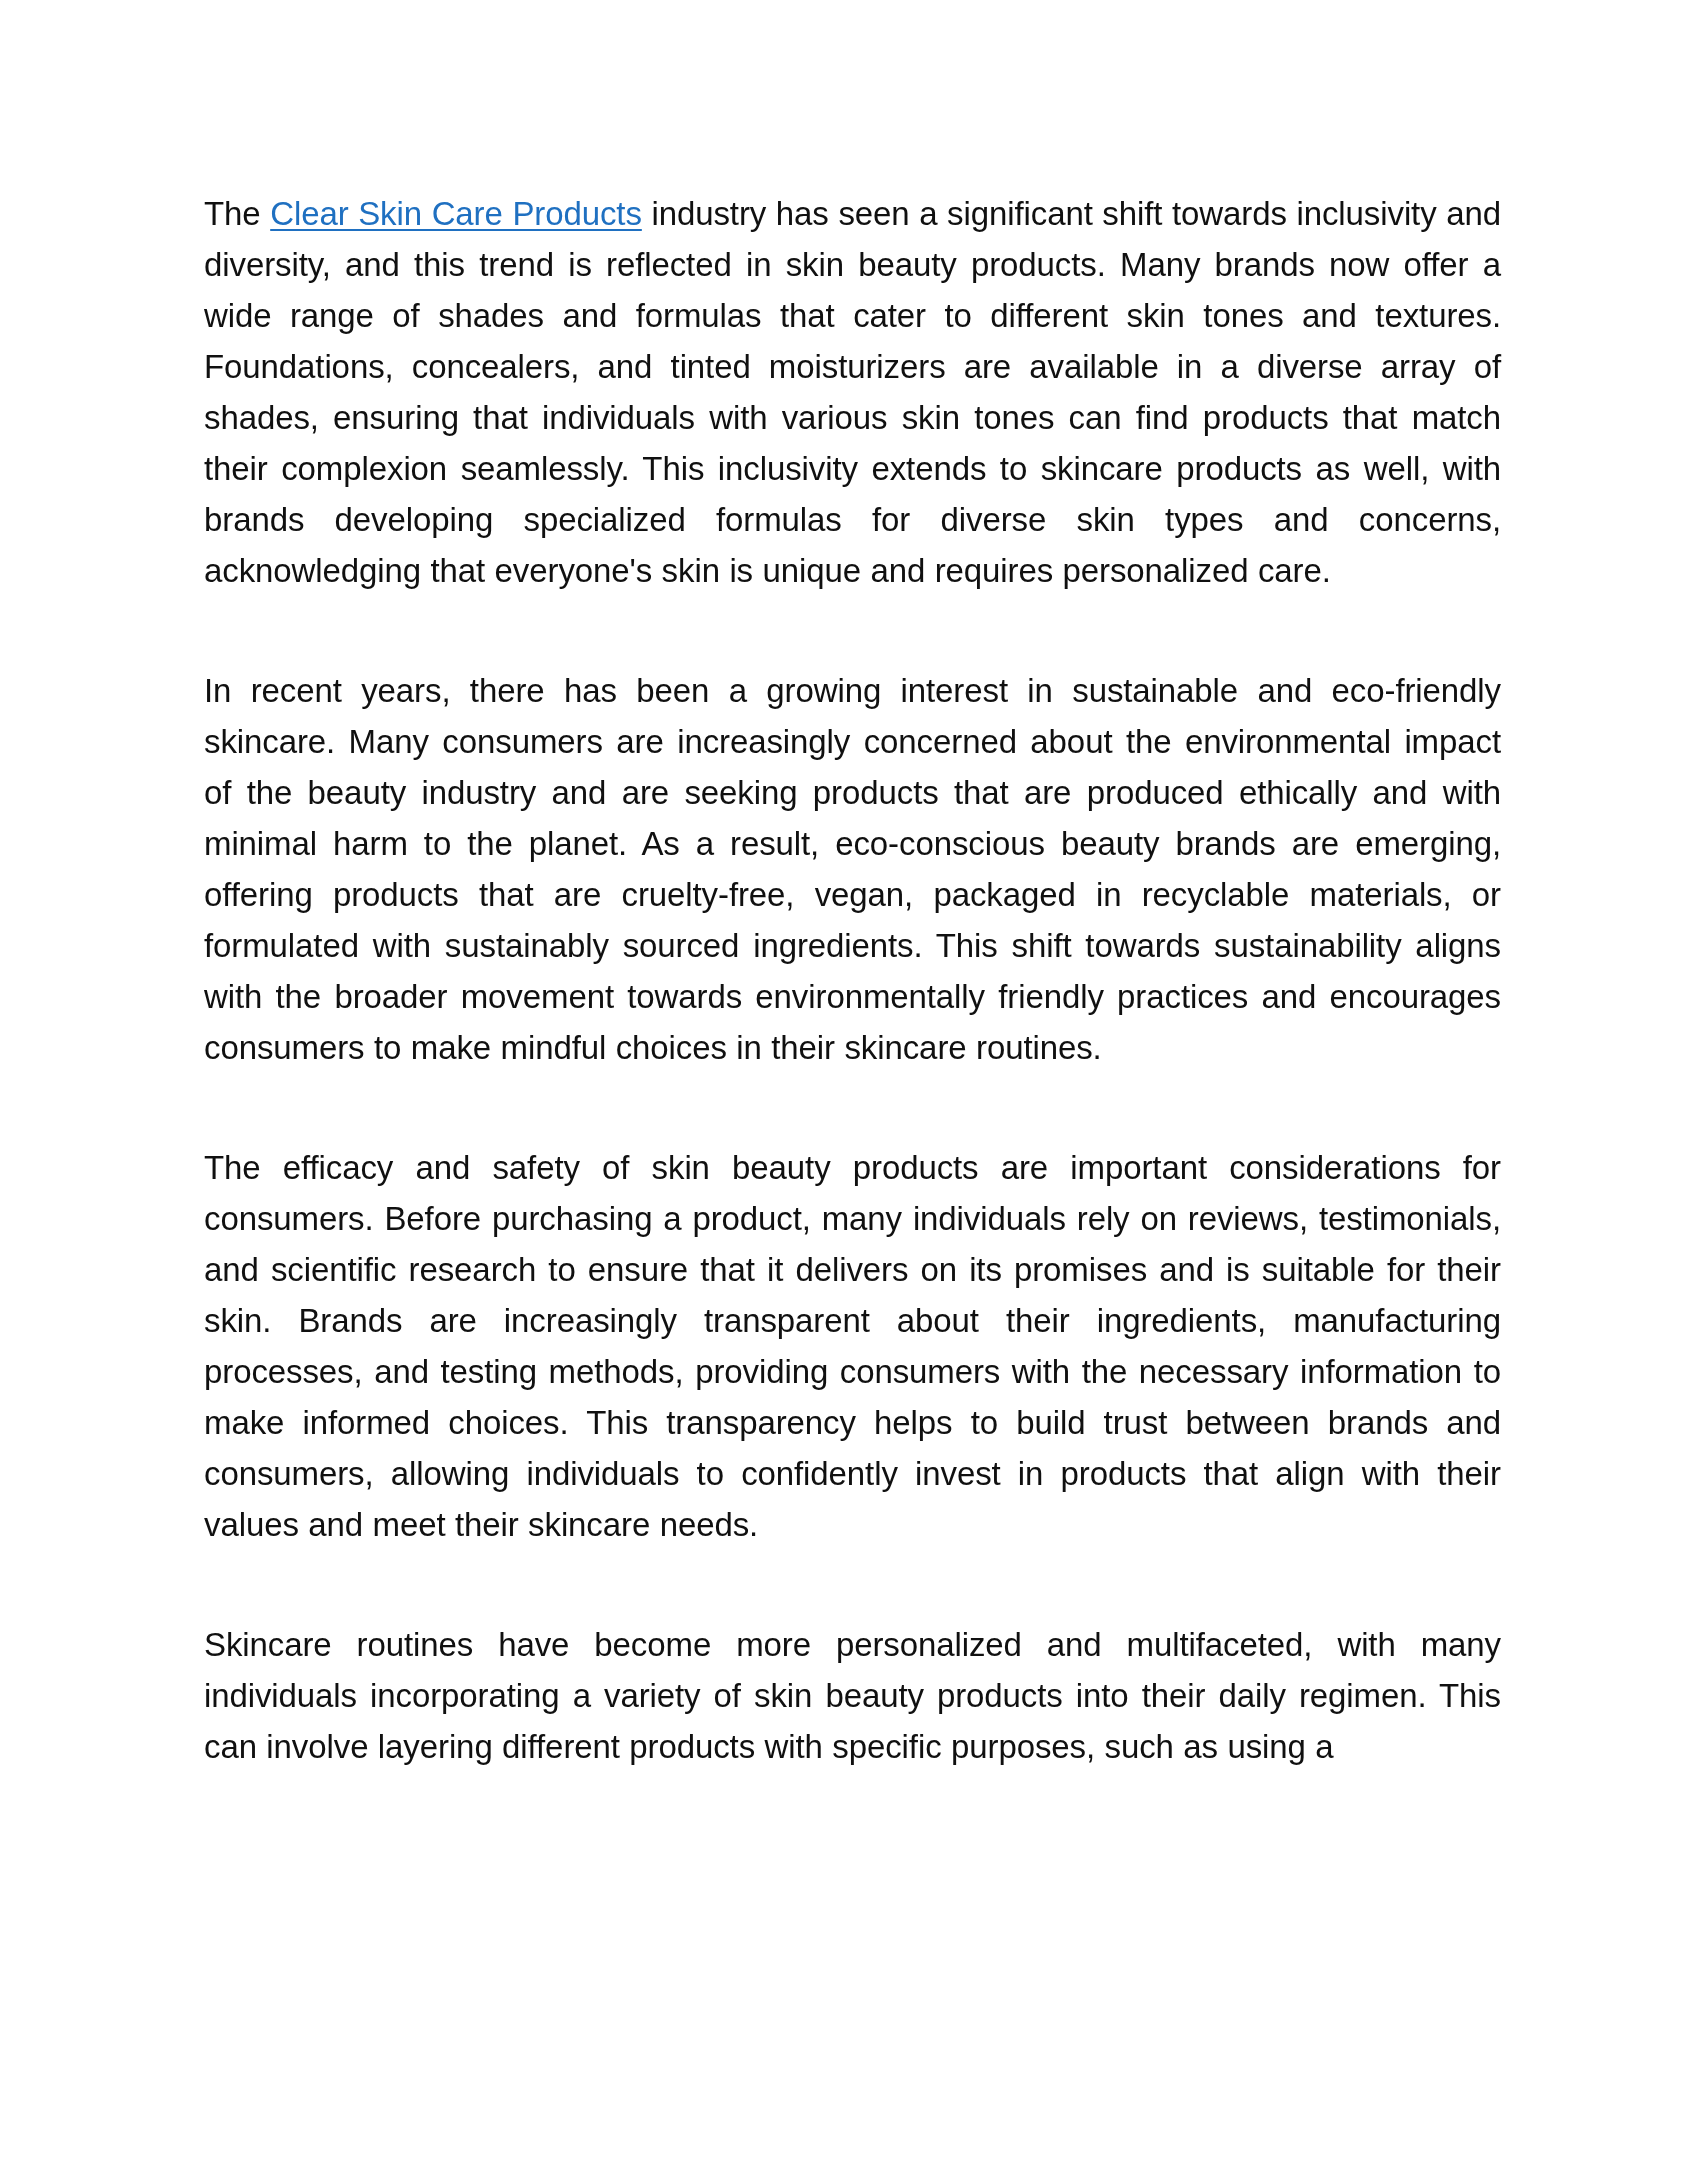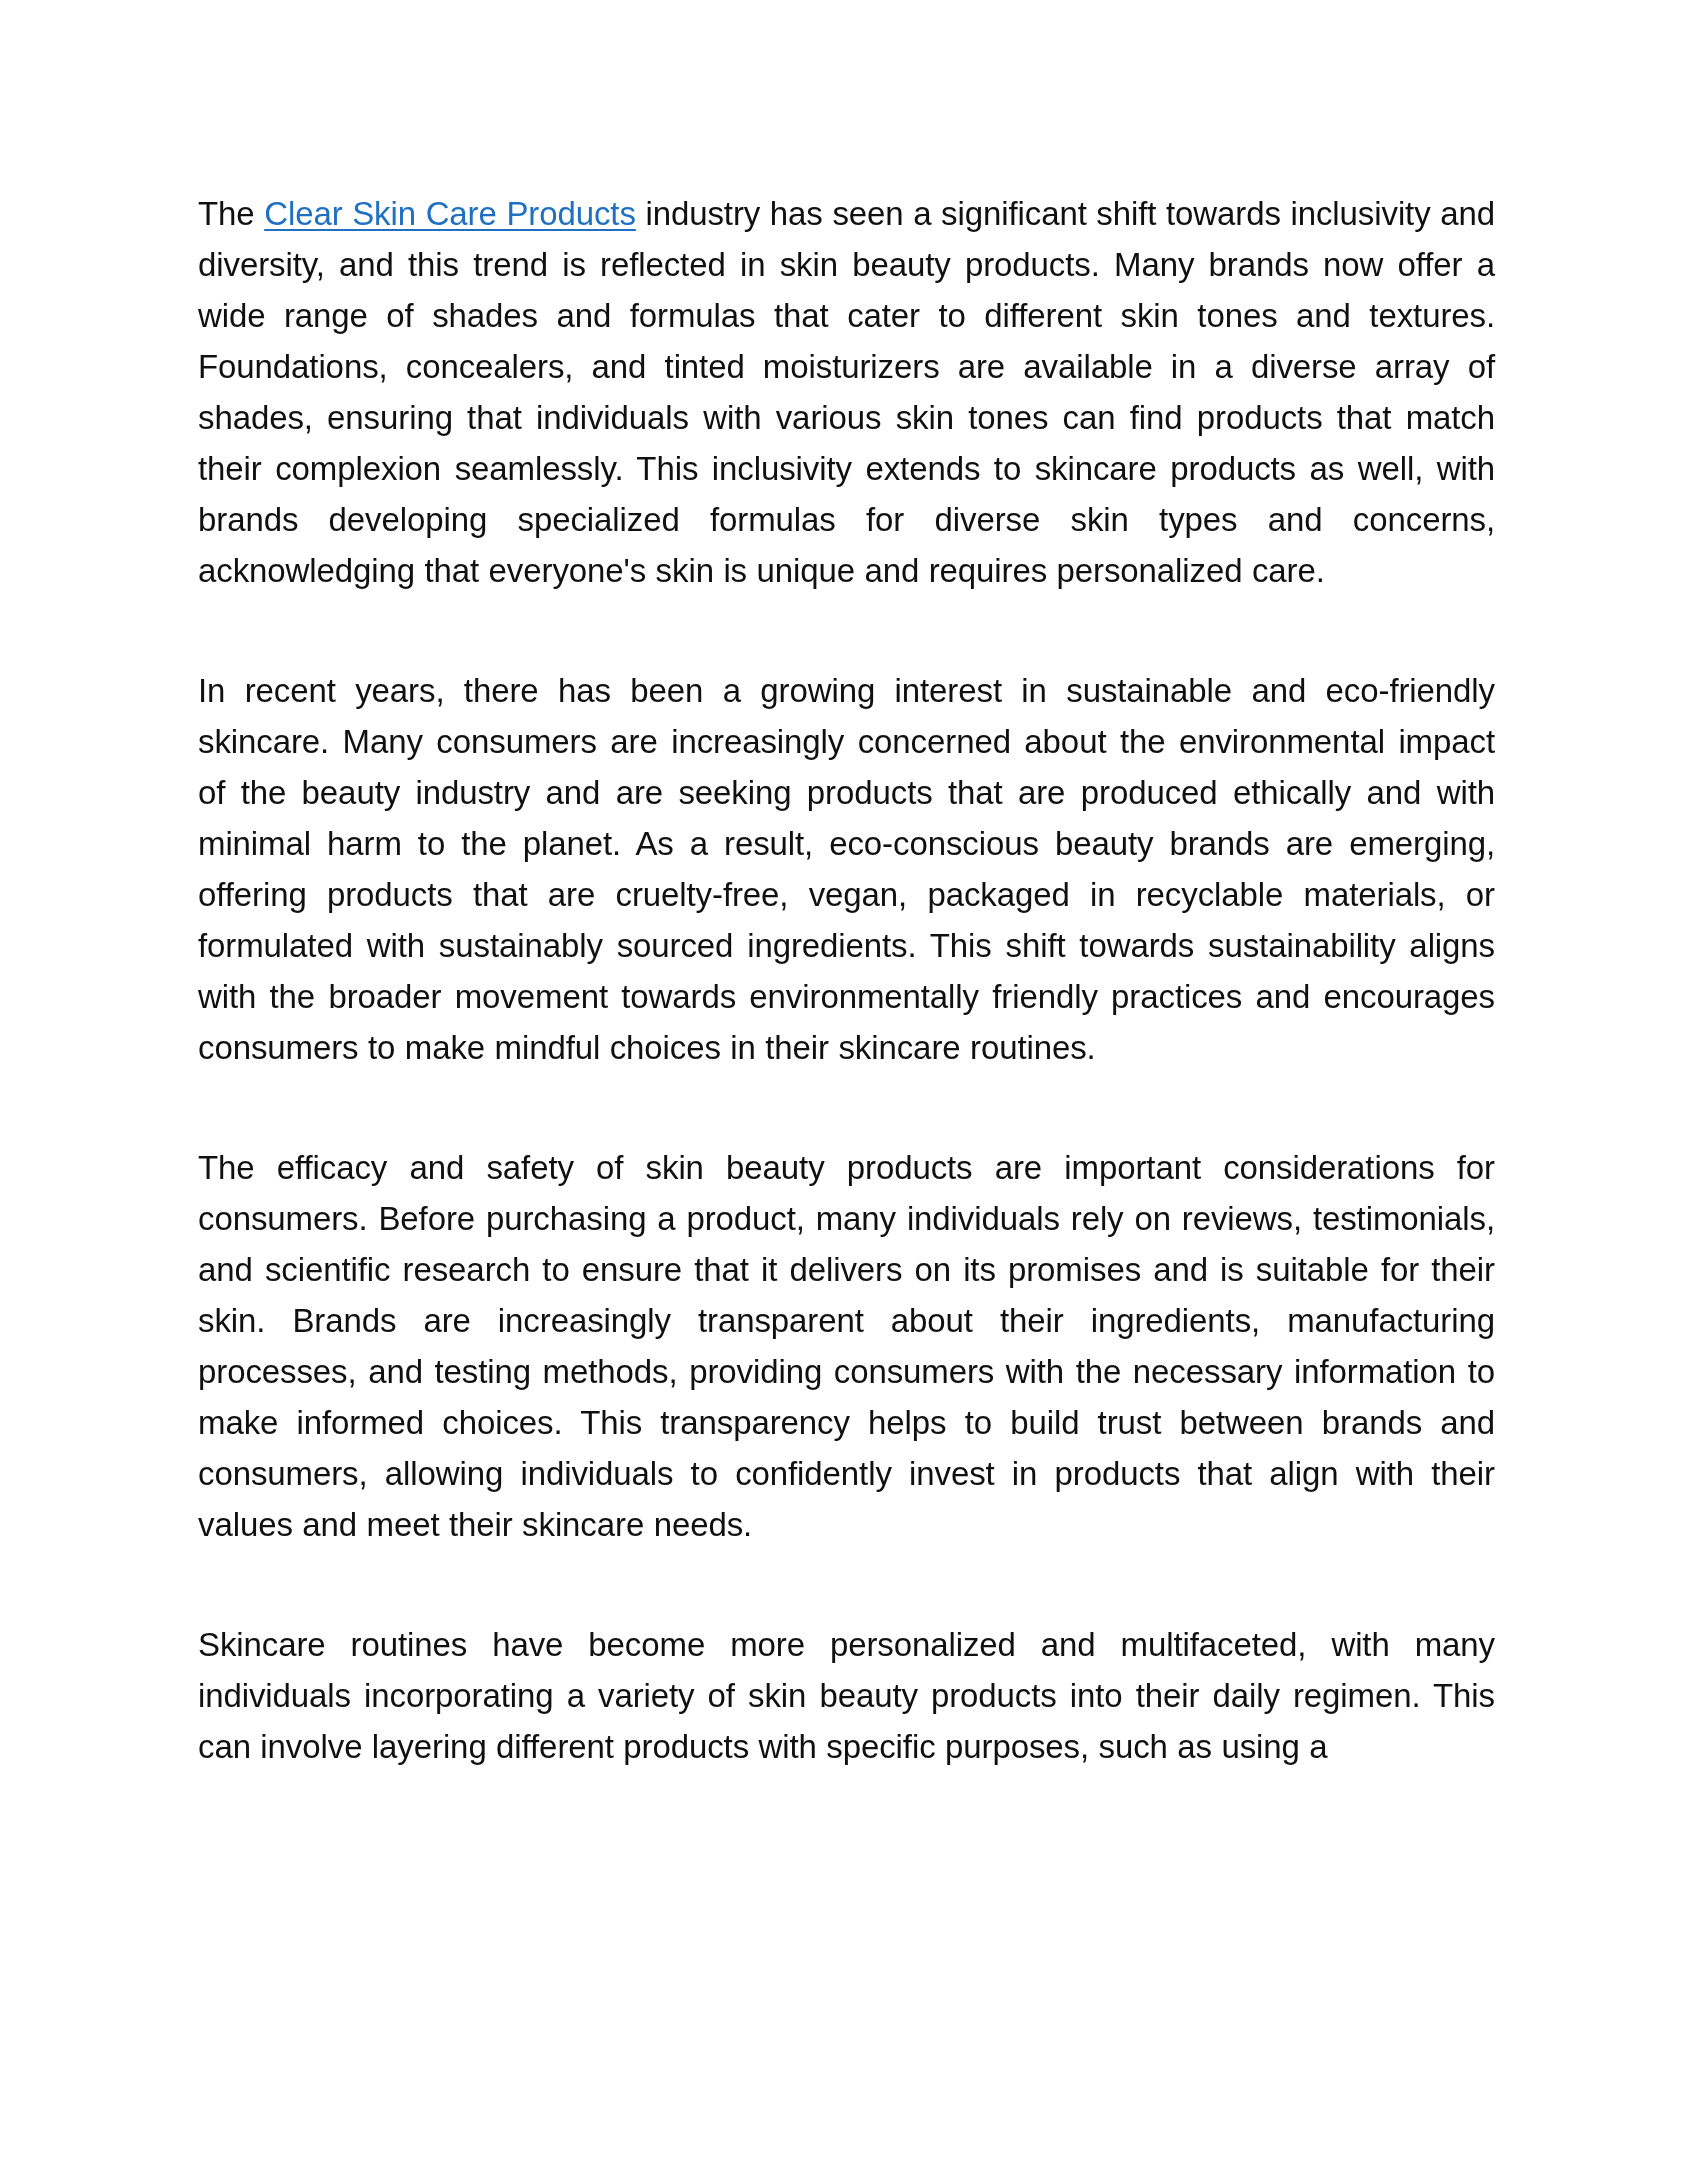--- a/index.html
+++ b/index.html
@@ -19,21 +19,21 @@
     position: relative;
     width: 1687px;
     height: 2183px;
     background: #ffffff;
     box-sizing: border-box;
     overflow: hidden;
   }
 
   .doc-body {
     position: absolute;
-    left: 198px;
+    left: 204px;
     top: 188px;
     width: 1297px;
   }
 
   .para {
     margin: 0 0 69px 0;
     text-align: justify;
     text-justify: inter-word;
     font-size: 33px;
     line-height: 51px;

